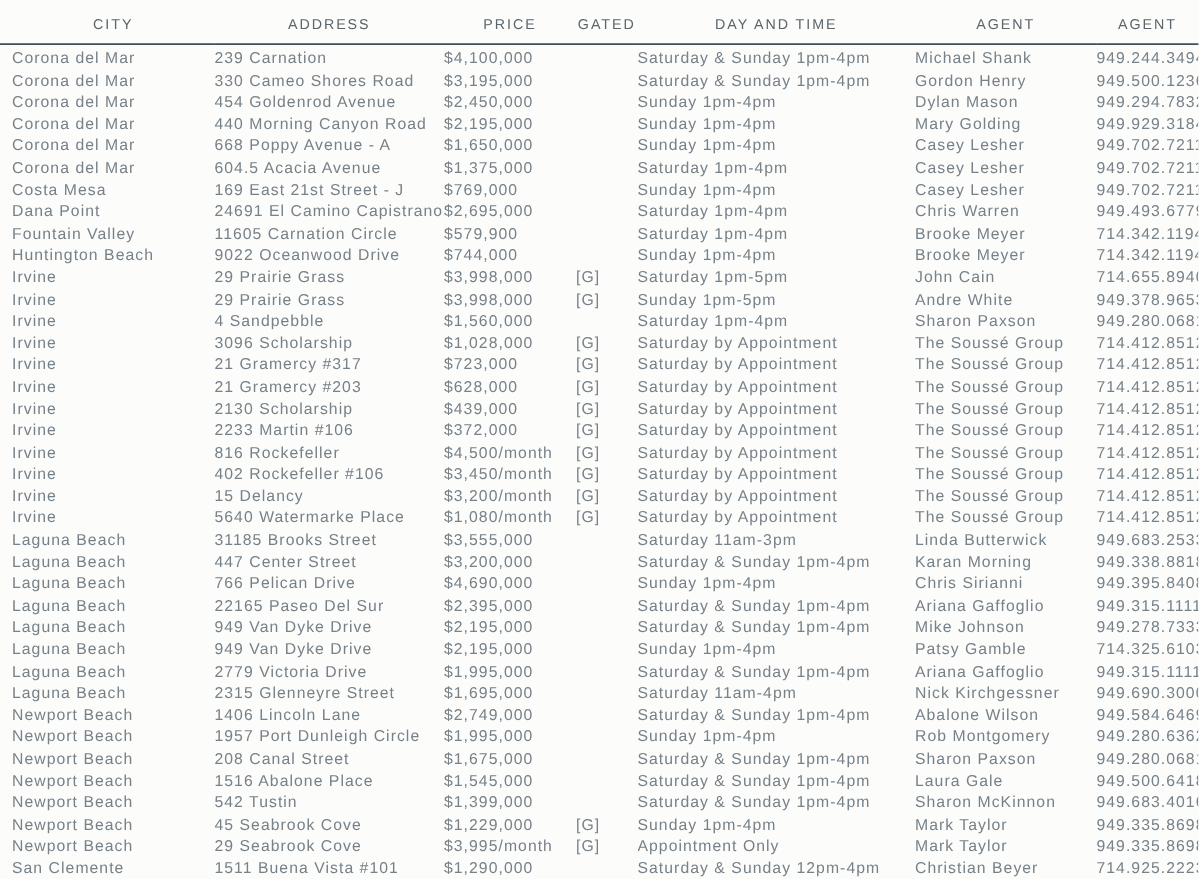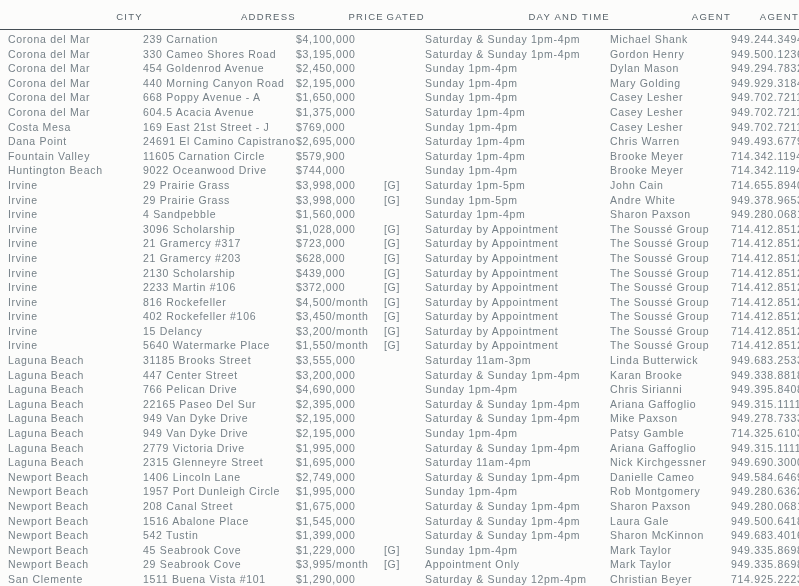--- a/index.html
+++ b/index.html
@@ -21,21 +21,21 @@
     width:799px;
   }
   col.c-city{width:143px;}
   col.c-address{width:153px;}
   col.c-price{width:88px;}
   col.c-gated{width:41px;}
   col.c-day_and_time{width:185px;}
   col.c-agent{width:121px;}
   col.c-phone{width:68px;}
   thead th{
-    text-align:right;
+    text-align:center;
     font-weight:normal;
     font-size:9.5px;
     letter-spacing:1.3px;
     color:var(--header-text);
     padding:11px 0 7px 0;
     border-bottom:1px solid var(--divider);
     white-space:nowrap;
   }
   th:first-child, td:first-child{padding-left:8px;}
   tbody td{
@@ -260,42 +260,42 @@
         <td>15 Delancy</td>
         <td>$3,200/month</td>
         <td>[G]</td>
         <td>Saturday by Appointment</td>
         <td>The Soussé Group</td>
         <td>714.412.8512</td>
       </tr>
       <tr>
         <td>Irvine</td>
         <td>5640 Watermarke Place</td>
-        <td>$1,550/month</td>
+        <td>$1,080/month</td>
         <td>[G]</td>
         <td>Saturday by Appointment</td>
         <td>The Soussé Group</td>
         <td>714.412.8512</td>
       </tr>
       <tr>
         <td>Laguna Beach</td>
         <td>31185 Brooks Street</td>
         <td>$3,555,000</td>
         <td></td>
         <td>Saturday 11am-3pm</td>
         <td>Linda Butterwick</td>
         <td>949.683.2533</td>
       </tr>
       <tr>
         <td>Laguna Beach</td>
         <td>447 Center Street</td>
         <td>$3,200,000</td>
         <td></td>
         <td>Saturday &amp; Sunday 1pm-4pm</td>
-        <td>Karan Brooke</td>
+        <td>Karan Morning</td>
         <td>949.338.8818</td>
       </tr>
       <tr>
         <td>Laguna Beach</td>
         <td>766 Pelican Drive</td>
         <td>$4,690,000</td>
         <td></td>
         <td>Sunday 1pm-4pm</td>
         <td>Chris Sirianni</td>
         <td>949.395.8408</td>
@@ -308,21 +308,21 @@
         <td>Saturday &amp; Sunday 1pm-4pm</td>
         <td>Ariana Gaffoglio</td>
         <td>949.315.1111</td>
       </tr>
       <tr>
         <td>Laguna Beach</td>
         <td>949 Van Dyke Drive</td>
         <td>$2,195,000</td>
         <td></td>
         <td>Saturday &amp; Sunday 1pm-4pm</td>
-        <td>Mike Paxson</td>
+        <td>Mike Johnson</td>
         <td>949.278.7333</td>
       </tr>
       <tr>
         <td>Laguna Beach</td>
         <td>949 Van Dyke Drive</td>
         <td>$2,195,000</td>
         <td></td>
         <td>Sunday 1pm-4pm</td>
         <td>Patsy Gamble</td>
         <td>714.325.6103</td>
@@ -344,21 +344,21 @@
         <td>Saturday 11am-4pm</td>
         <td>Nick Kirchgessner</td>
         <td>949.690.3000</td>
       </tr>
       <tr>
         <td>Newport Beach</td>
         <td>1406 Lincoln Lane</td>
         <td>$2,749,000</td>
         <td></td>
         <td>Saturday &amp; Sunday 1pm-4pm</td>
-        <td>Danielle Cameo</td>
+        <td>Abalone Wilson</td>
         <td>949.584.6469</td>
       </tr>
       <tr>
         <td>Newport Beach</td>
         <td>1957 Port Dunleigh Circle</td>
         <td>$1,995,000</td>
         <td></td>
         <td>Sunday 1pm-4pm</td>
         <td>Rob Montgomery</td>
         <td>949.280.6362</td>

